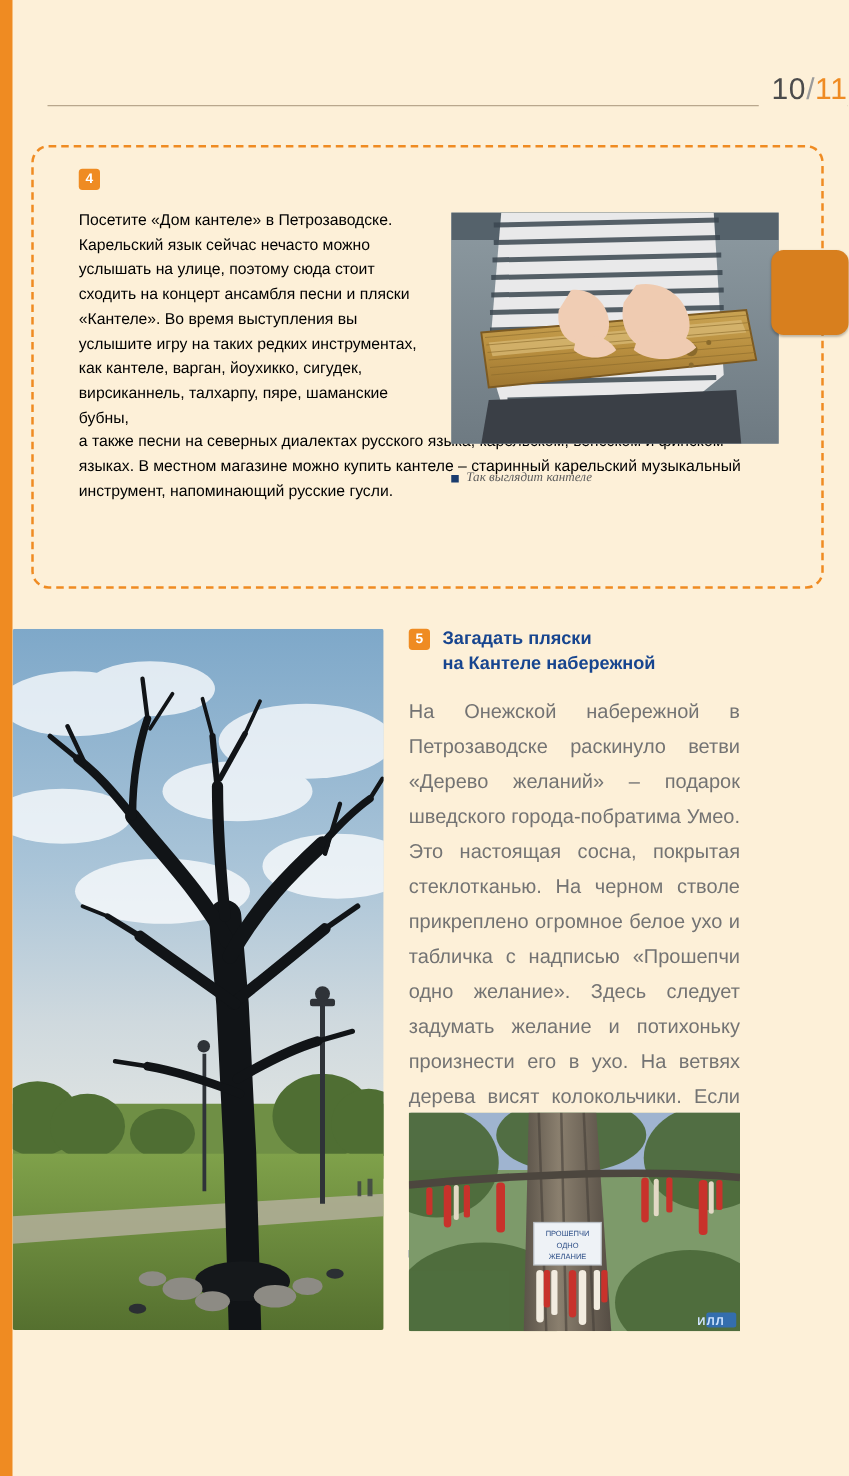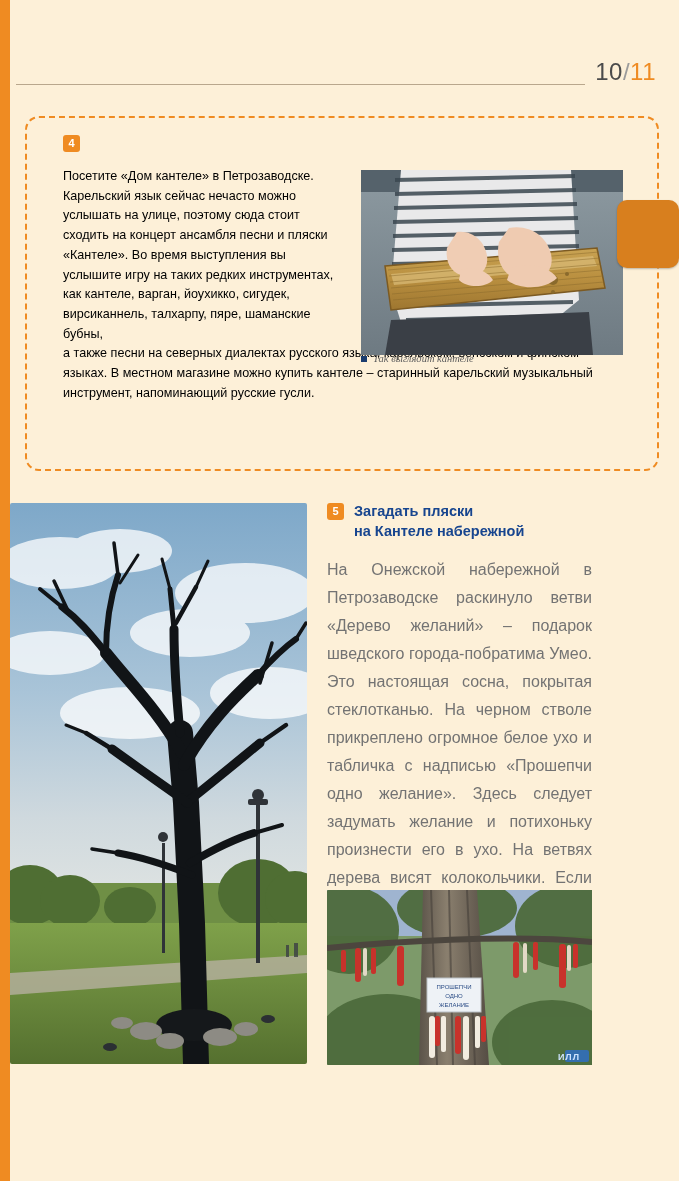--- a/index.html
+++ b/index.html
@@ -22,21 +22,21 @@
   
   .left-bar {
     position: absolute;
     left: 0; top: 0;
     width: 10px; height: 1181px;
     background: #ef8b22;
   }
   
   .header {
     position: absolute;
-    left: 16px;
+    left: 38px;
     top: 58px;
     width: 640px;
     height: 36px;
   }
   .header-rule {
     position: absolute;
     left: 0;
     top: 26px;
     width: 640px;
     height: 1px;
@@ -126,21 +126,21 @@
   }
   .cap .sq {
     width: 6px;
     height: 6px;
     background: #1a3c6e;
     display: inline-block;
   }
   .cap-kantele {
     position: absolute;
     right: 34px;
-    top: 235px;
+    top: 259px;
     width: 262px;
   }
   
   .tab {
     position: absolute;
     right: 0px;
     top: 200px;
     width: 62px;
     height: 68px;
     background: #d87f1e;

